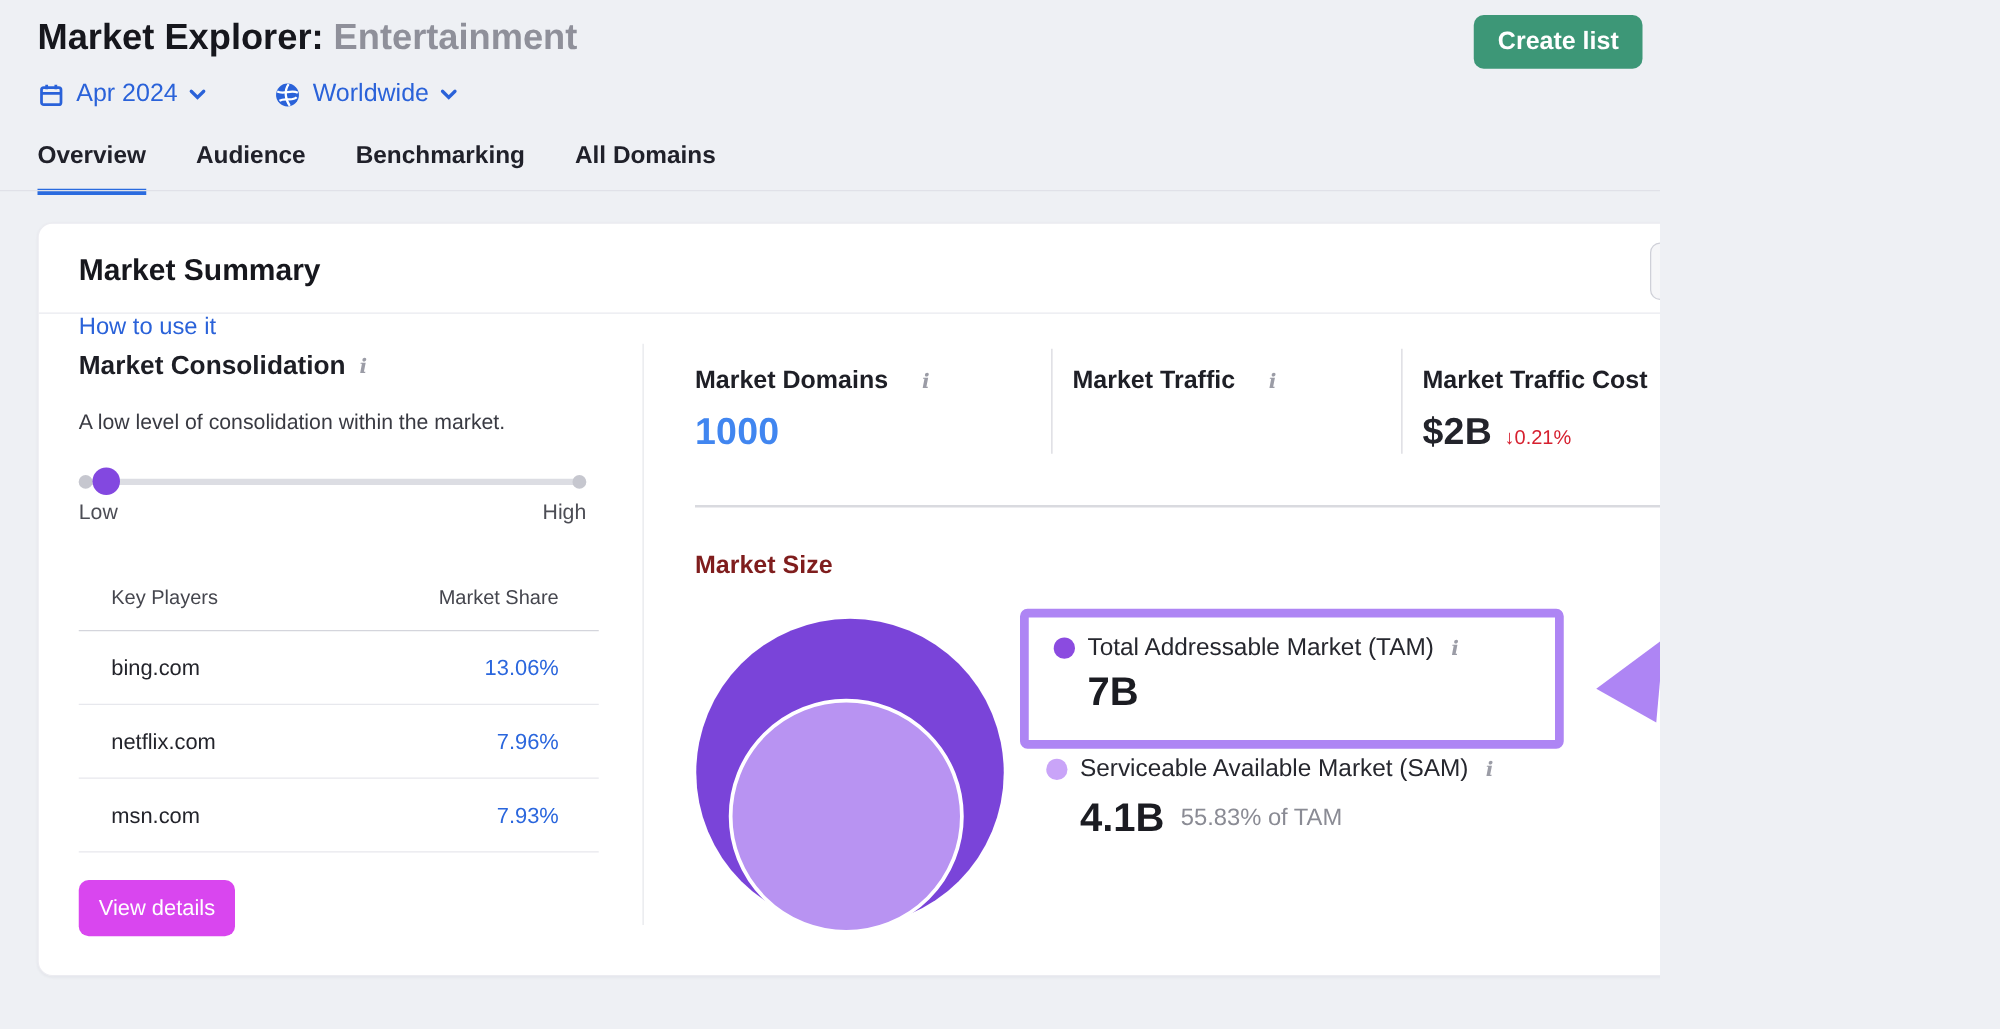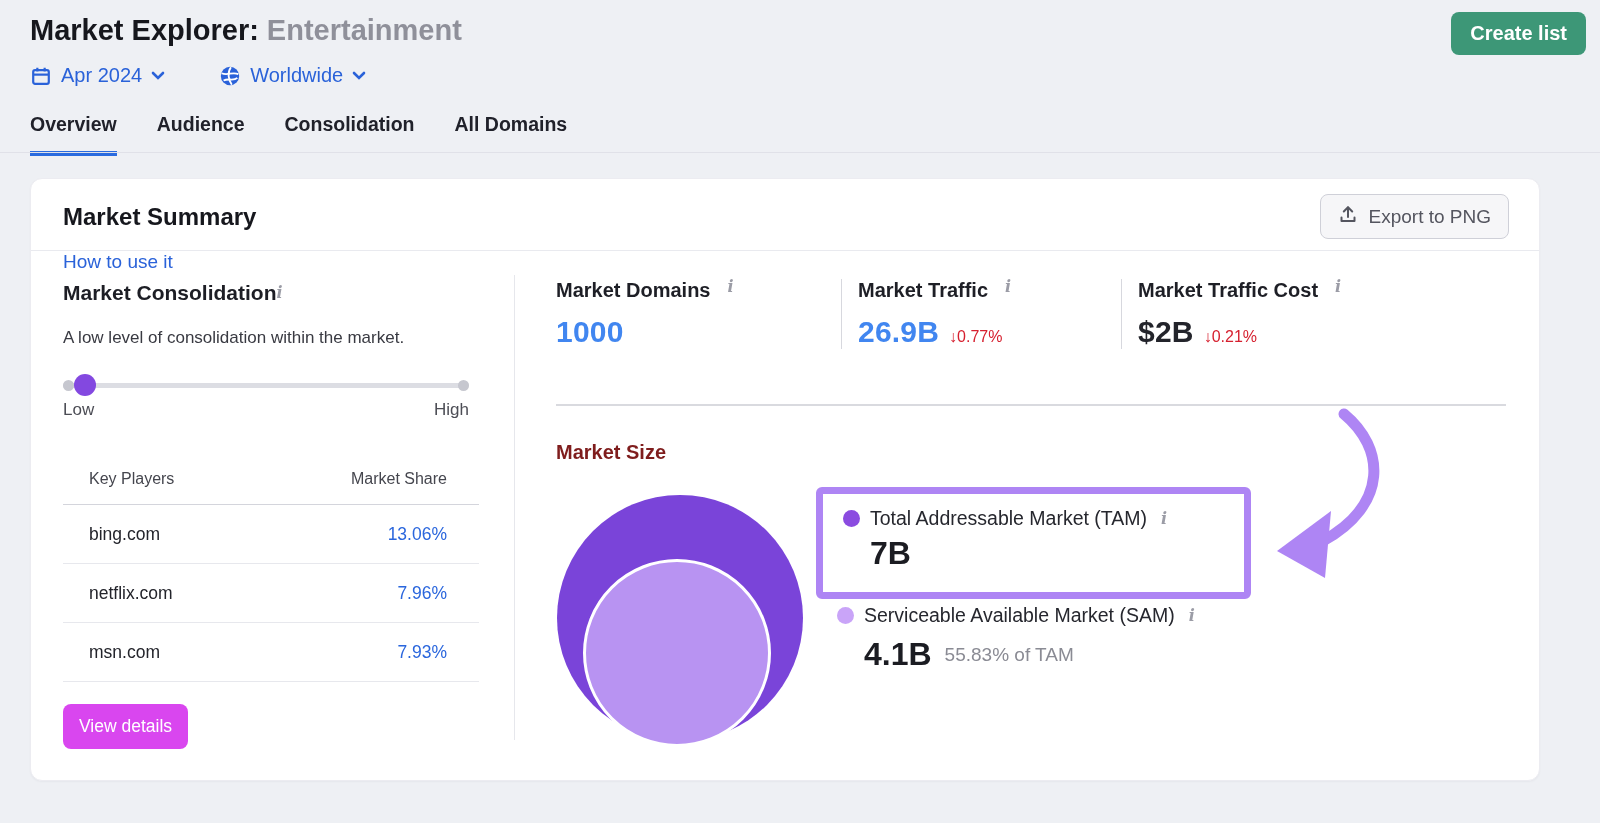--- a/index.html
+++ b/index.html
@@ -1,18 +1,18 @@
 <!DOCTYPE html>
 <html><head>
 <meta charset="utf-8">
 <style>
   * { margin:0; padding:0; box-sizing:border-box; }
   html,body { background:#eef0f4; }
   .screen {
-    position:relative; width:1600px; height:823px; overflow:hidden;
+    position:relative; width:1328px; height:823px; overflow:hidden;
     font-family:"Liberation Sans","DejaVu Sans",sans-serif;
     color:#1e1f26; background:#eef0f4;
   }
   
   .page-title { position:absolute; left:30px; top:14px; font-size:29px; font-weight:700; color:#16171d; }
   .page-title .entity { color:#8f909a; margin-left:8px; }
   .create-list-btn {
     position:absolute; right:14px; top:12px; background:#3d9777; color:#fff;
     border:none; border-radius:8px; font-size:20px; font-weight:700;
     padding:10px 19px; cursor:pointer; font-family:inherit;
@@ -36,21 +36,21 @@
   .help-link { font-size:19px; color:#2a62d9; cursor:pointer; text-decoration:none; font-weight:500; }
   .export-btn {
     position:absolute; right:30px; top:15px; display:flex; align-items:center; gap:11px;
     background:#f6f6f8; border:1px solid #cfd0d8; border-radius:8px; color:#54555f;
     font-size:19px; font-weight:500; padding:9px 17px; cursor:pointer; font-family:inherit;
   }
   .card-rule { position:absolute; left:0; top:71px; width:100%; height:1px; background:#e9eaef; }
 
   
   .left-col { position:absolute; left:32px; top:102px; width:446px; }
-  .section-title { display:flex; align-items:center; font-size:21px; font-weight:700; color:#1d1e25; }
+  .section-title { display:flex; align-items:center; gap:11px; font-size:21px; font-weight:700; color:#1d1e25; }
   .info-i {
     font-family:"DejaVu Serif",serif; font-style:italic; font-weight:700;
     font-size:16px; color:#9b9ca6; cursor:pointer; line-height:1;
   }
   .mc-desc { margin-top:23px; font-size:17px; color:#393a42; }
   .slider { position:relative; margin-top:26px; width:406px; height:22px; }
   .slider .track { position:absolute; left:0; top:8.5px; width:406px; height:5px; border-radius:3px; background:#dcdde3; }
   .slider .end-dot { position:absolute; top:5.5px; width:11px; height:11px; border-radius:50%; background:#c6c7cf; }
   .slider .end-dot.left { left:0; } .slider .end-dot.right { right:0; }
   .slider .handle { position:absolute; left:11px; top:0; width:22px; height:22px; border-radius:50%; background:#8348e0; }
@@ -65,21 +65,21 @@
     margin-top:22px; background:#d946ef; color:#fff; border:none; border-radius:8px;
     font-size:17.5px; font-weight:400; padding:12px 16px; cursor:pointer; font-family:inherit;
   }
   .v-divider { position:absolute; left:483px; top:96px; bottom:40px; width:1px; background:#e6e7ec; }
 
   
   .stats { position:absolute; left:525px; top:100px; display:flex; }
   .stat { width:285px; }
   .stat + .stat { border-left:1px solid #d7d8de; padding-left:16px; width:280px; }
   .stat:last-child { width:380px; }
-  .stat-label { display:flex; align-items:flex-start; gap:17px; font-size:20px; font-weight:700; color:#1e1f26; }
+  .stat-label { display:flex; align-items:center; gap:27px; font-size:20px; font-weight:700; color:#1e1f26;margin-top:14px; }
   .stat-value-row { margin-top:13px; display:flex; align-items:baseline; gap:10px; }
   .stat-value { font-size:30px; font-weight:800; letter-spacing:0.2px; }
   .stat-value.blue { color:#4186f0; }
   .stat-value.dark { color:#23242b; }
   .stat-change { font-size:16px; font-weight:500; color:#d6202f; }
   .h-rule { position:absolute; left:525px; top:225px; width:950px; height:2px; background:#d9dadf; }
   .ms-title { position:absolute; left:525px; top:262px; font-size:20px; font-weight:700; color:#7f1d1d; }
 
   .circle { position:absolute; border-radius:50%; }
   .circle.tam { left:526px; top:316px; width:246px; height:246px; background:#7a44d9; }
@@ -143,21 +143,21 @@
         <svg width="14" height="9" viewBox="0 0 14 9" fill="none" stroke="#2a62d9" stroke-width="2.6" stroke-linecap="round">
             <path d="M2 2 L7 7 L12 2"></path>
           </svg>
       </span>
     </div>
   </div>
 
   <div class="tabs">
     <div class="tab active">Overview</div>
     <div class="tab">Audience</div>
-    <div class="tab">Consolidation</div>
+    <div class="tab">Benchmarking</div>
     <div class="tab">All Domains</div>
   </div>
   <div class="header-rule"></div>
 
   <div class="card">
 
     <div class="card-title-row">
       <span class="card-title">Market Summary</span>
       <a class="help-link">How to use it</a>
     </div>
@@ -223,24 +223,20 @@
         </div>
         <div class="stat-value-row">
           <span class="stat-value blue">1000</span>
         </div>
       </div>
       <div class="stat">
         <div class="stat-label">
           <span>Market Traffic</span>
           <span class="info-i">i</span>
         </div>
-        <div class="stat-value-row">
-          <span class="stat-value blue">26.9B</span>
-          <span class="stat-change">↓0.77%</span>
-        </div>
       </div>
       <div class="stat">
         <div class="stat-label">
           <span>Market Traffic Cost</span>
           <span class="info-i">i</span>
         </div>
         <div class="stat-value-row">
           <span class="stat-value dark">$2B</span>
           <span class="stat-change">↓0.21%</span>
         </div>

